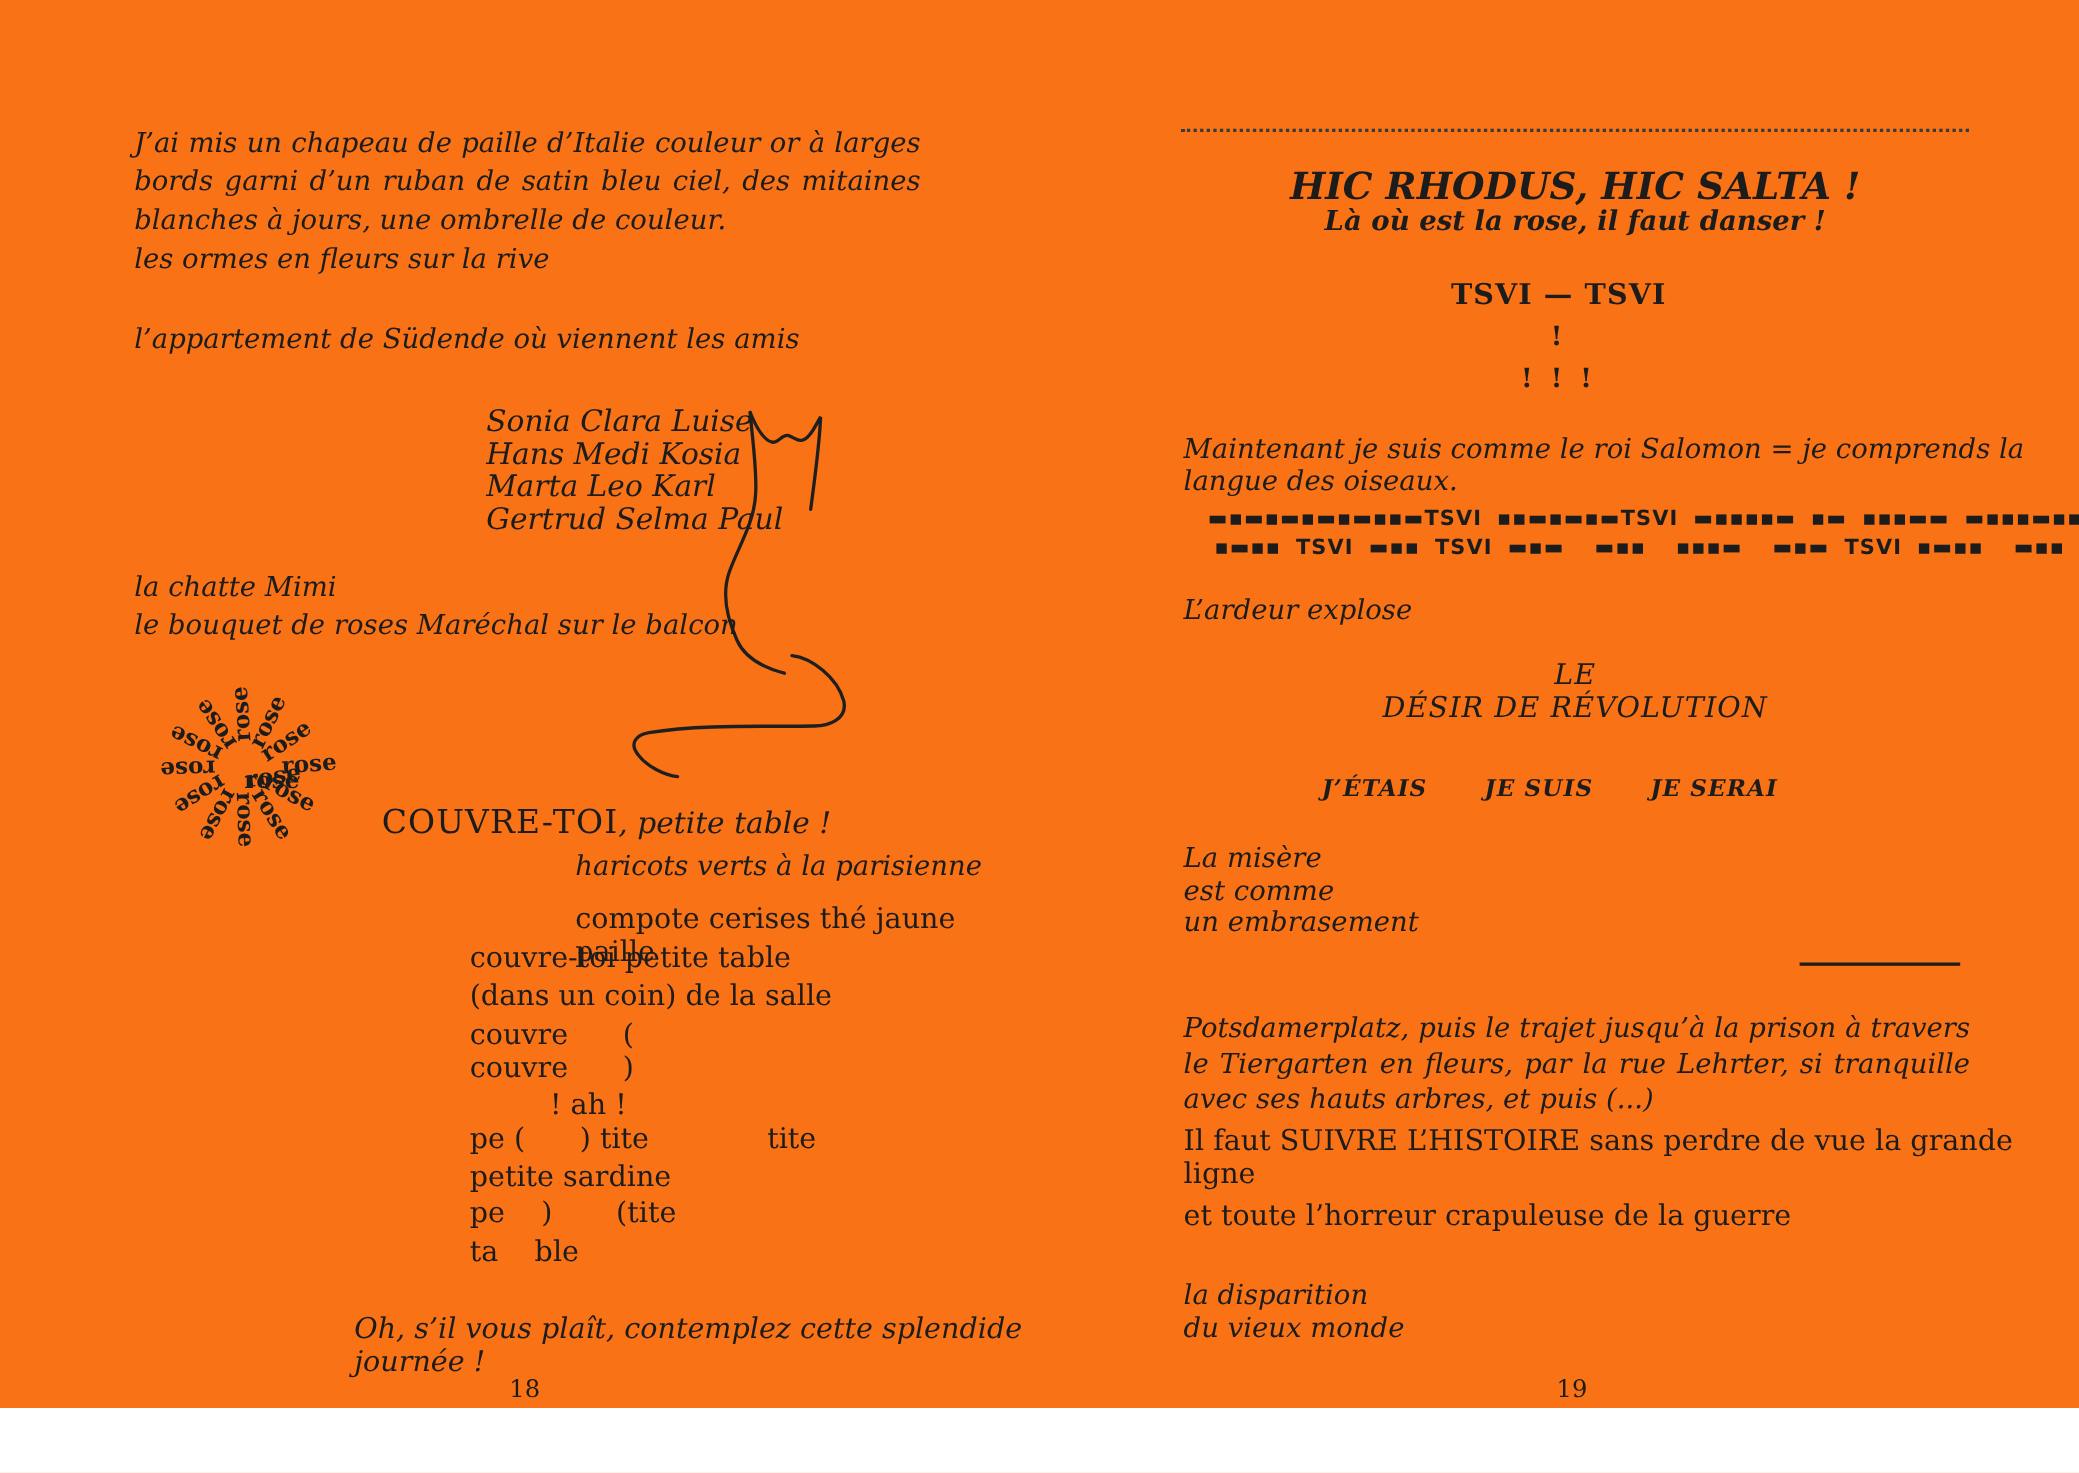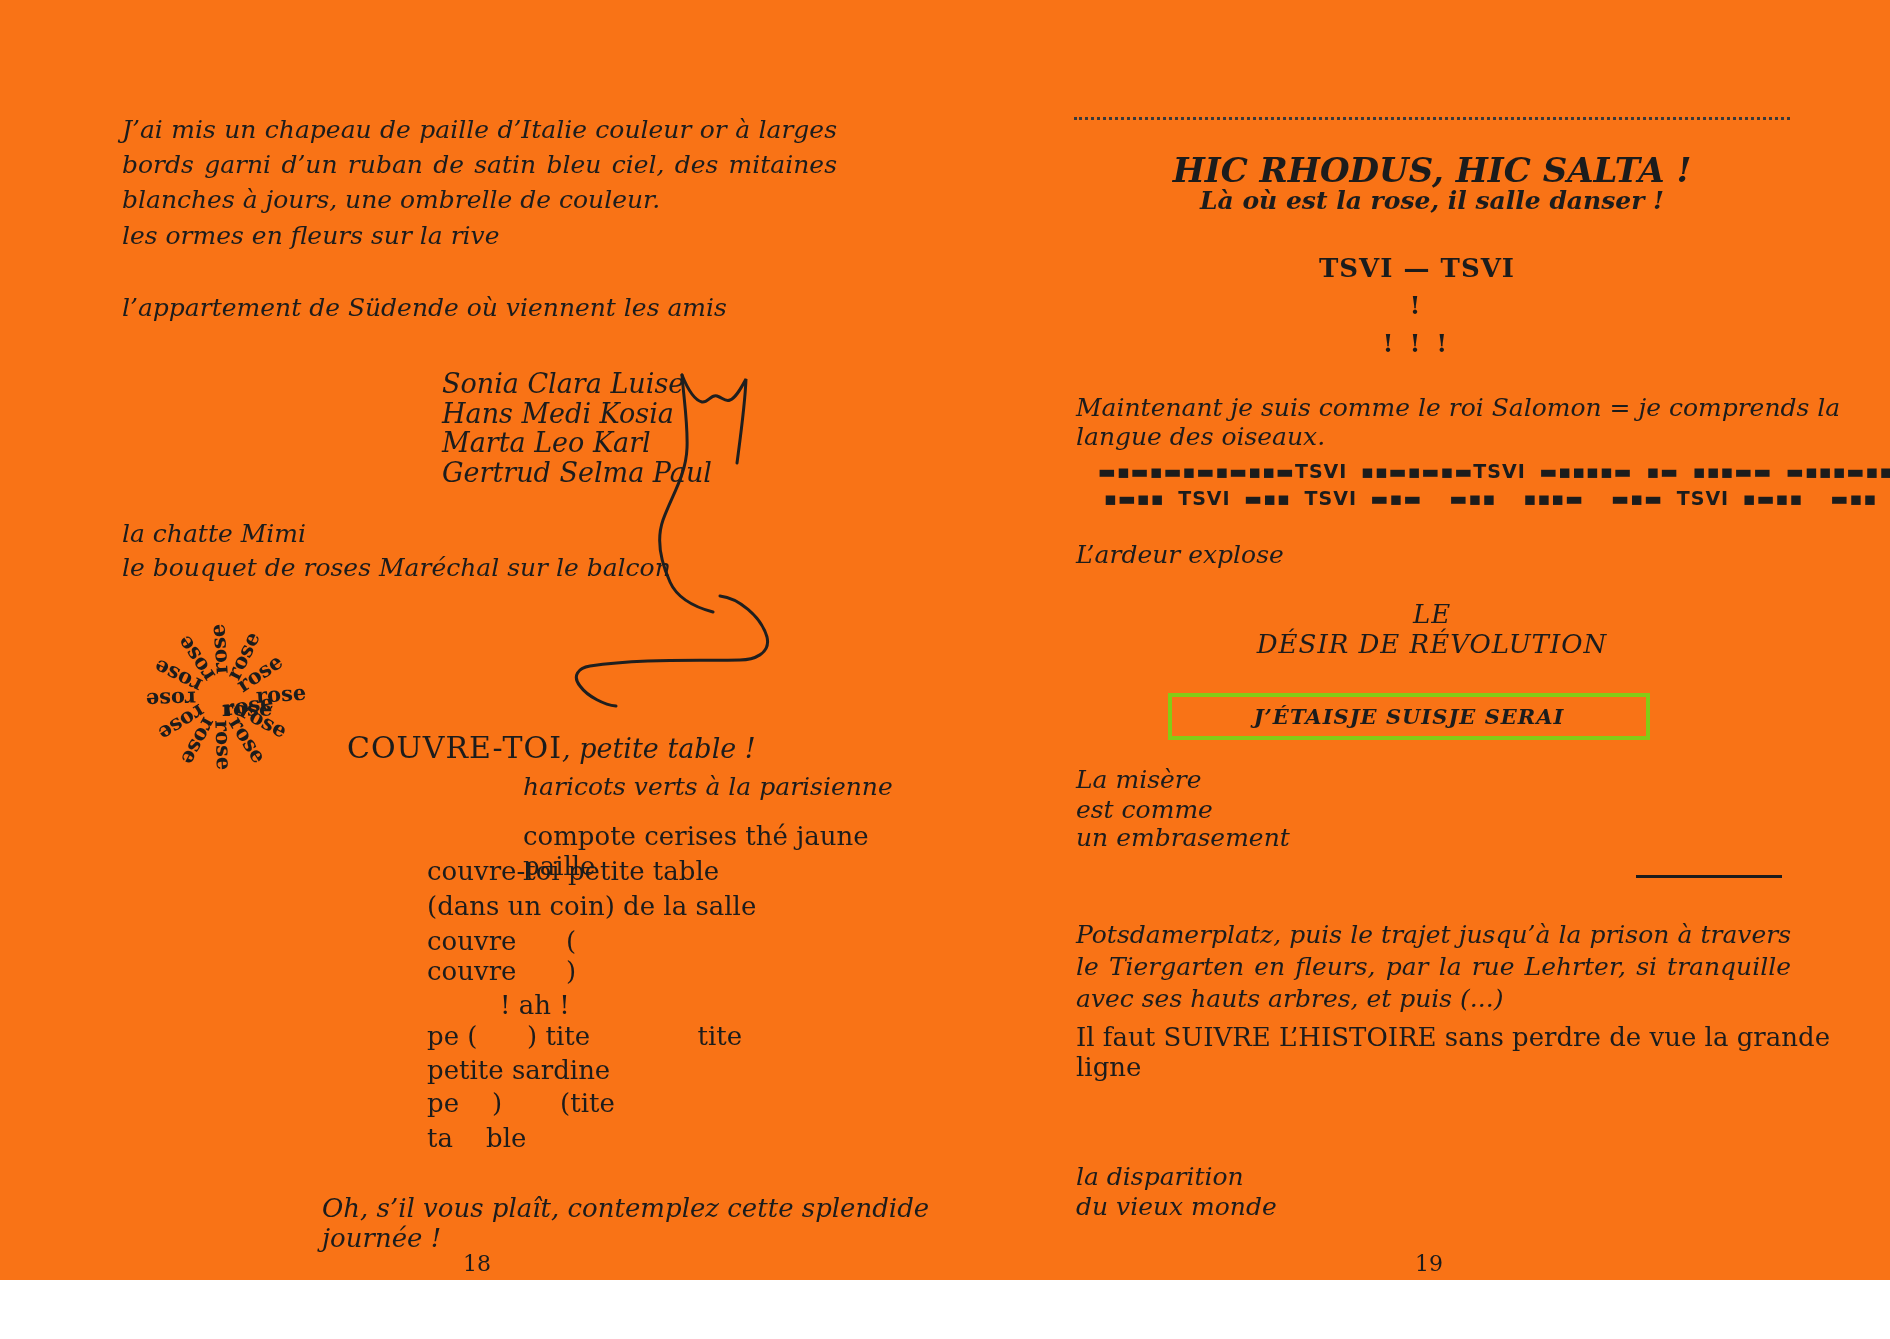--- a/index.html
+++ b/index.html
@@ -17,22 +17,22 @@
   .poem{font-size:26px;line-height:34px;}
   .morse{font-family:"DejaVu Sans","Liberation Sans",sans-serif;font-weight:bold;
          font-size:19px;letter-spacing:1px;word-spacing:6px;white-space:pre;}
   .dotted{width:716px;border-top:3px dotted #3a3a3a;height:0;}
   .rule{background:#1c1c1c;height:3px;}
   .motto{font-size:34px;font-weight:bold;font-style:italic;}
   .motto2{font-size:25px;font-weight:bold;font-style:italic;}
   .tsvi-h{font-size:26px;font-weight:bold;letter-spacing:1px;}
   .excl{font-size:24px;font-weight:bold;letter-spacing:4px;}
   .desir{font-size:26px;font-style:italic;letter-spacing:1px;}
-  .slab-box{border:4px solid #84cc16;width:482px;height:47px;box-sizing:border-box;
-            display:flex;align-items:center;justify-content:center;}
+  .slab-box{border:4px solid #f97316;width:482px;height:47px;box-sizing:border-box;
+            display:flex;align-items:center;justify-content:center;gap:52px;}
   .slab-box span{font-weight:bold;font-style:italic;font-size:21px;letter-spacing:1px;}
   .couvre-caps{font-size:30px;letter-spacing:1px;}
   .couvre-rest{font-size:27px;font-style:italic;}
   .pagenum{font-size:22px;width:40px;text-align:center;}
   
   .rose-star{position:absolute;width:0;height:0;}
   .rose-star span{
     position:absolute;left:0;top:0;transform-origin:0 0;
     font-weight:bold;font-size:21px;line-height:1;white-space:nowrap;color:#1c1c1c;
   }
@@ -120,21 +120,21 @@
     <div class="abs body-i" style="left:322px;top:1193px;font-size:26px;">Oh, s’il vous plaît, contemplez cette splendide journée !</div>
 
     <div class="abs pagenum" style="left:457px;top:1251px;">18</div>
   </div>
 
   <div class="abs" style="left:945px;top:0;width:945px;height:1339px;">
 
     <div class="abs dotted" style="left:129px;top:117px;"></div>
 
     <div class="abs motto ctr" style="left:129px;top:150px;width:716px;">HIC RHODUS, HIC SALTA !</div>
-    <div class="abs motto2 ctr" style="left:129px;top:186px;width:716px;">Là où est la rose, il salle danser !</div>
+    <div class="abs motto2 ctr" style="left:129px;top:186px;width:716px;">Là où est la rose, il faut danser !</div>
 
     <div class="abs tsvi-h ctr" style="left:129px;top:253px;width:686px;">TSVI — TSVI</div>
     <div class="abs excl ctr" style="left:129px;top:291px;width:686px;">!</div>
     <div class="abs excl ctr" style="left:129px;top:329px;width:686px;">! ! !</div>
 
     <div class="abs body-i" style="left:131px;top:393px;">Maintenant je suis comme le roi Salomon = je comprends la langue des oiseaux.</div>
 
     <div class="abs morse" style="left:153px;top:460px;">▬▪▬▪▬▪▬▪▬▪▪▬TSVI ▪▪▬▪▬▪▬TSVI ▬▪▪▪▪▬ ▪▬ ▪▪▪▬▬ ▬▪▪▪▬▪▪ ▬▪ ▬▪▬TSVI ▪▪▪▬</div>
     <div class="abs morse" style="left:159px;top:487px;">▪▬▪▪ TSVI ▬▪▪ TSVI ▬▪▬  ▬▪▪  ▪▪▪▬  ▬▪▬ TSVI ▪▬▪▪  ▬▪▪  ▪▪▪▬  ▬▪  ▬▪▬▪  ▬▪▬▪</div>
 
@@ -152,20 +152,21 @@
     <div class="abs body-i" style="left:131px;top:765px;">La misère</div>
     <div class="abs body-i" style="left:131px;top:795px;">est comme</div>
     <div class="abs body-i" style="left:131px;top:823px;">un embrasement</div>
 
     <div class="abs rule" style="left:691px;top:875px;width:146px;"></div>
 
     <p class="abs body-i just" style="left:131px;top:919px;width:715px;line-height:32px;margin:0;">Potsdamerplatz, puis le trajet jusqu’à la prison à travers le Tiergarten en fleurs, par la rue Lehrter, si tranquille avec ses hauts arbres, et puis (...)</p>
 
     <div class="abs body-r" style="left:131px;top:1022px;">Il faut SUIVRE L’HISTOIRE sans perdre de vue la grande ligne</div>
 
+    <div class="abs body-r" style="left:131px;top:1091px;">et toute l’horreur crapuleuse de la guerre</div>
 
     <div class="abs body-i" style="left:131px;top:1162px;">la disparition</div>
     <div class="abs body-i" style="left:131px;top:1192px;">du vieux monde</div>
 
     <div class="abs pagenum" style="left:464px;top:1251px;">19</div>
   </div>
 
 </div>
 
 </body></html>

